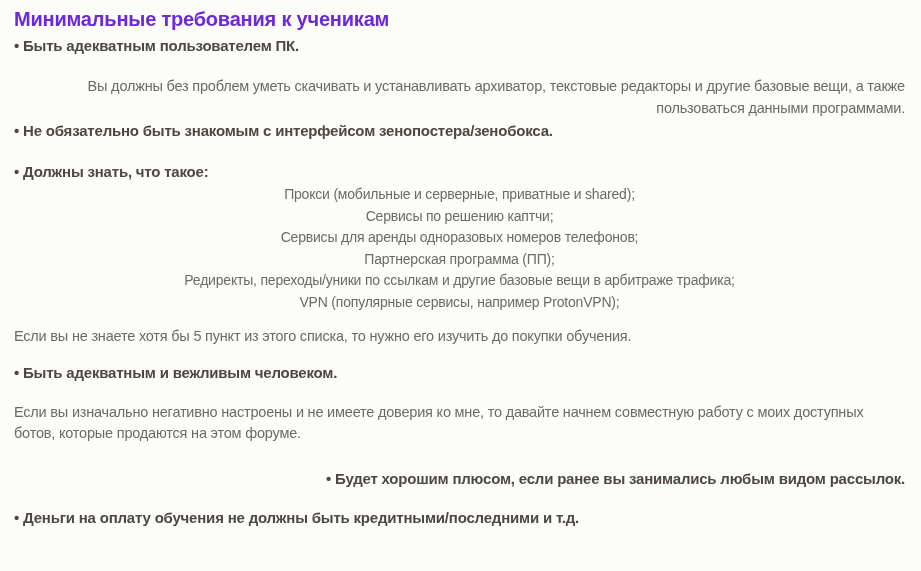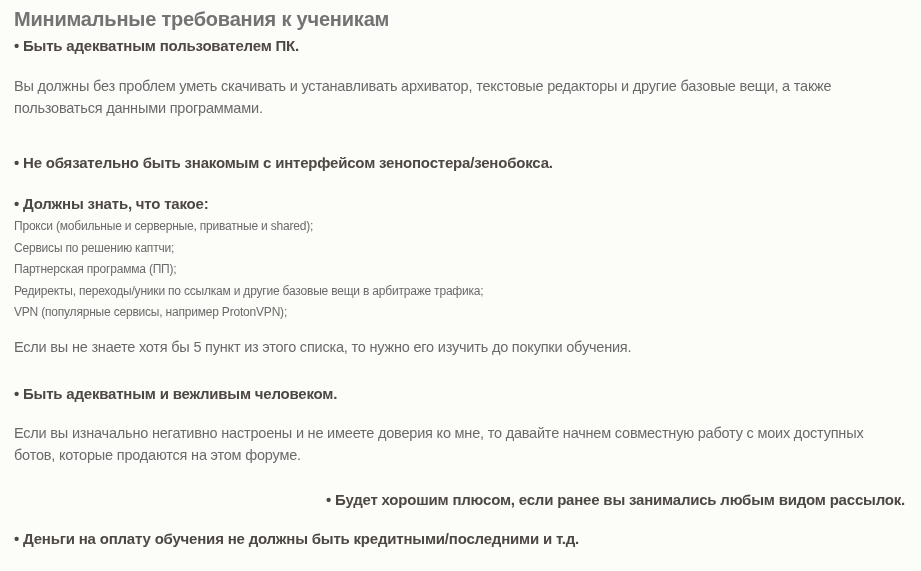--- a/index.html
+++ b/index.html
@@ -18,51 +18,52 @@
     padding: 9px 16px 0 14px;
     overflow: hidden;
     background: #fcfcf9;
   }
   .title {
     margin: 0 0 8px 0;
     font-size: 20px;
     line-height: 21px;
     font-weight: bold;
     letter-spacing: -0.2px;
-    color: #737373;
+    color: #6d28d9;
   }
   .hline {
     margin: 0;
     font-size: 15px;
     line-height: 16px;
     font-weight: bold;
     letter-spacing: -0.2px;
     color: #4e4843;
   }
   .para {
     margin: 0;
     font-size: 14.5px;
     line-height: 21.5px;
     letter-spacing: -0.2px;
     color: #6a6a6a;
   }
   .list {
     margin: 4px 0 0 0;
   }
   .list-line {
-    font-size: 12px;
+    font-size: 14px;
     line-height: 21.5px;
     letter-spacing: -0.2px;
     color: #6a6a6a;
+    text-align: center;
   }
-  .mt-p1    { margin-top: 22px; }
-  .mt-zeno  { margin-top: 36px; }
+  .mt-p1    { margin-top: 22px; text-align: right; }
+  .mt-zeno  { margin-top: 4px; }
   .mt-know  { margin-top: 25px; }
   .mt-study { margin-top: 13px; }
-  .mt-polite{ margin-top: 28px; }
+  .mt-polite{ margin-top: 17px; }
   .mt-trust { margin-top: 21px; }
   .mt-mail  { margin-top: 26px; text-align: right; }
   .mt-money { margin-top: 23px; }
 </style>
 </head>
 <body>
 
 <div class="page">
 
   <h1 class="title">Минимальные требования к ученикам</h1>
@@ -71,20 +72,21 @@
 
   <p class="para mt-p1">Вы должны без проблем уметь скачивать и устанавливать архиватор, текстовые редакторы и другие базовые вещи, а также пользоваться данными программами.</p>
 
   <p class="hline mt-zeno">• Не обязательно быть знакомым с интерфейсом зенопостера/зенобокса.</p>
 
   <p class="hline mt-know">• Должны знать, что такое:</p>
 
   <div class="list">
     <div class="list-line">Прокси (мобильные и серверные, приватные и shared);</div>
     <div class="list-line">Сервисы по решению каптчи;</div>
+    <div class="list-line">Сервисы для аренды одноразовых номеров телефонов;</div>
     <div class="list-line">Партнерская программа (ПП);</div>
     <div class="list-line">Редиректы, переходы/уники по ссылкам и другие базовые вещи в арбитраже трафика;</div>
     <div class="list-line">VPN (популярные сервисы, например ProtonVPN);</div>
   </div>
 
   <p class="para mt-study">Если вы не знаете хотя бы 5 пункт из этого списка, то нужно его изучить до покупки обучения.</p>
 
   <p class="hline mt-polite">• Быть адекватным и вежливым человеком.</p>
 
   <p class="para mt-trust">Если вы изначально негативно настроены и не имеете доверия ко мне, то давайте начнем совместную работу с моих доступных ботов, которые продаются на этом форуме.</p>

